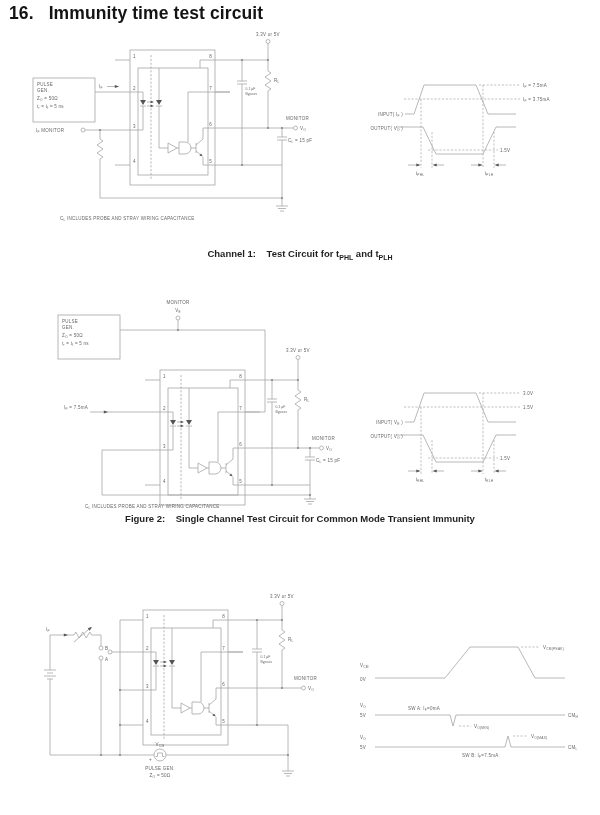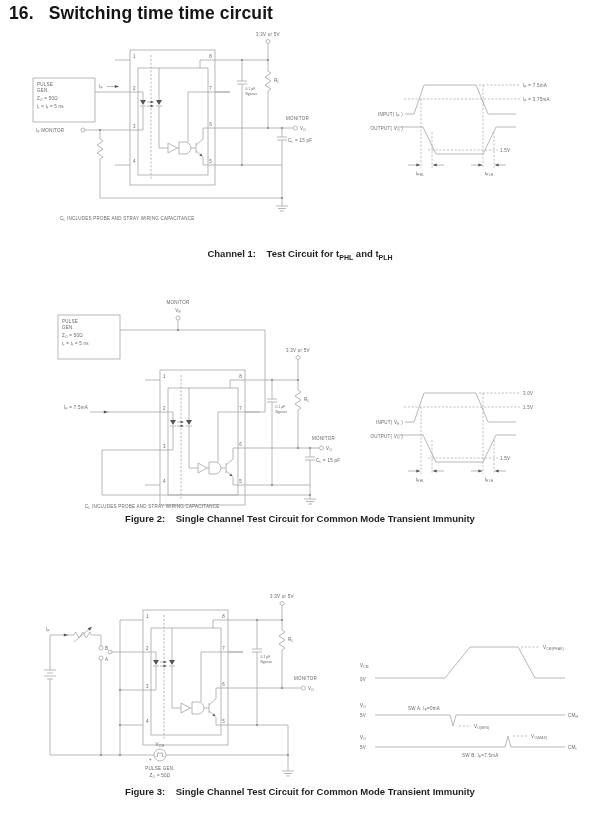--- a/index.html
+++ b/index.html
@@ -60,21 +60,21 @@
       <path d="M100,42 H58 V92"></path>
       <path d="M70,18 V10 H85"></path>
       <path d="M61,98 H66 M66,93 V103 M66,95 L73,89 V78 H85 M66,101 L71.5,105.5 M73,107 V115 H85"></path>
       <use href="#ah" transform="translate(72.8,106.6) rotate(40) scale(0.8)" class="ah"></use>
     </g>
   </defs>
 </svg>
 
 <div class="page">
 
-  <h1 class="title"><span class="tnum">16.</span><span>Switching time time circuit</span></h1>
+  <h1 class="title"><span class="tnum">16.</span><span>Immunity time test circuit</span></h1>
 
   <svg class="abs" style="left:20px;top:30px" width="320" height="195" viewBox="0 0 320 195">
     <g class="wire">
       <use href="#ic" x="110" y="20"></use>
       <rect x="13" y="48" width="62" height="44"></rect>
       <path d="M75,62 H95"></path>
       <path d="M87,56.5 H98"></path>
       <path d="M65,100 H95"></path>
       <path d="M80,100 V106 M80,132 V168 M80,168 H262"></path>
       <use href="#res-v" x="80" y="106"></use>
@@ -327,15 +327,14 @@
     <text x="58" y="85"><tspan>SW A: I</tspan><tspan dy="1.2" font-size="72%">F</tspan><tspan dy="-1.2">=0mA</tspan></text>
     <text x="124" y="103"><tspan>V</tspan><tspan dy="1.2" font-size="72%">O(MIN)</tspan></text>
     <text x="218" y="92"><tspan>CM</tspan><tspan dy="1.2" font-size="72%">H</tspan></text>
     <text x="10" y="114"><tspan>V</tspan><tspan dy="1.2" font-size="72%">O</tspan></text>
     <text x="10" y="124">5V</text>
     <text x="181" y="113"><tspan>V</tspan><tspan dy="1.2" font-size="72%">O(MAX)</tspan></text>
     <text x="112" y="132"><tspan>SW B: I</tspan><tspan dy="1.2" font-size="72%">F</tspan><tspan dy="-1.2">=7.5mA</tspan></text>
     <text x="218" y="124"><tspan>CM</tspan><tspan dy="1.2" font-size="72%">L</tspan></text>
   </svg>
 
-  <div class="caption" style="top:786px"><span><span>Figure 3:    Single Channel Test Circuit for Common Mode Transient Immunity</span></span></div>
 
 </div>
 
 </body></html>

